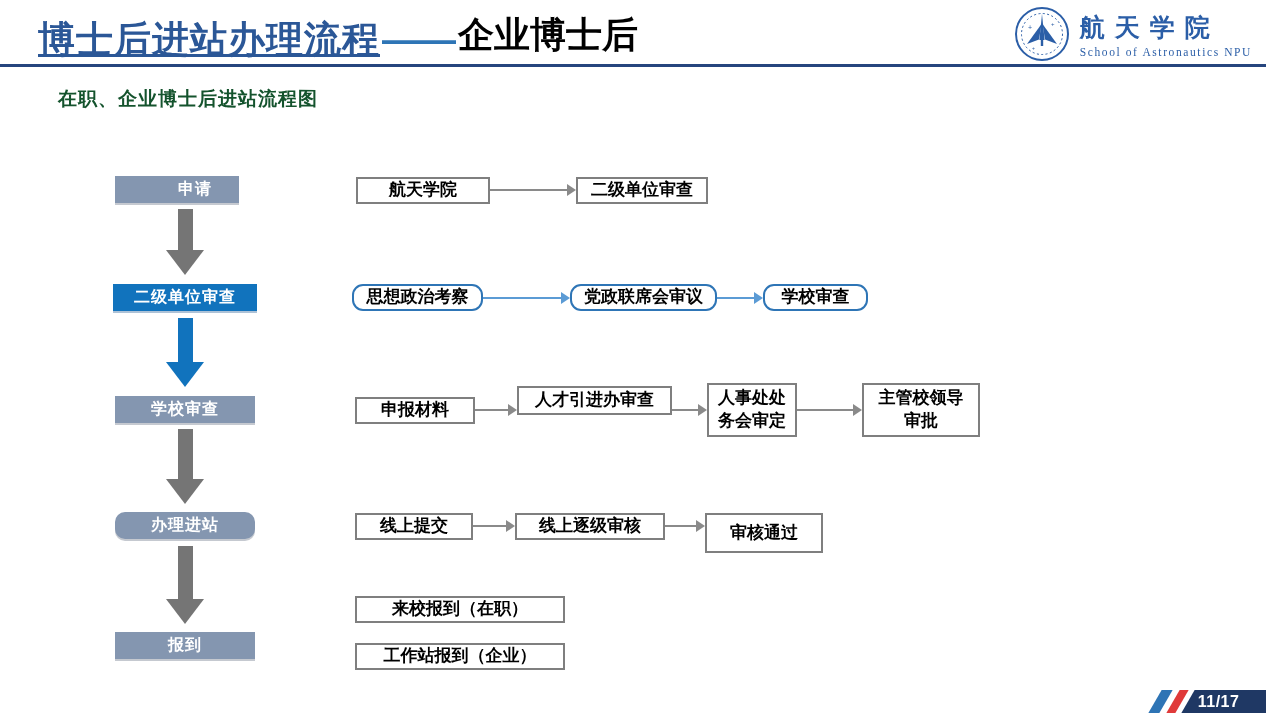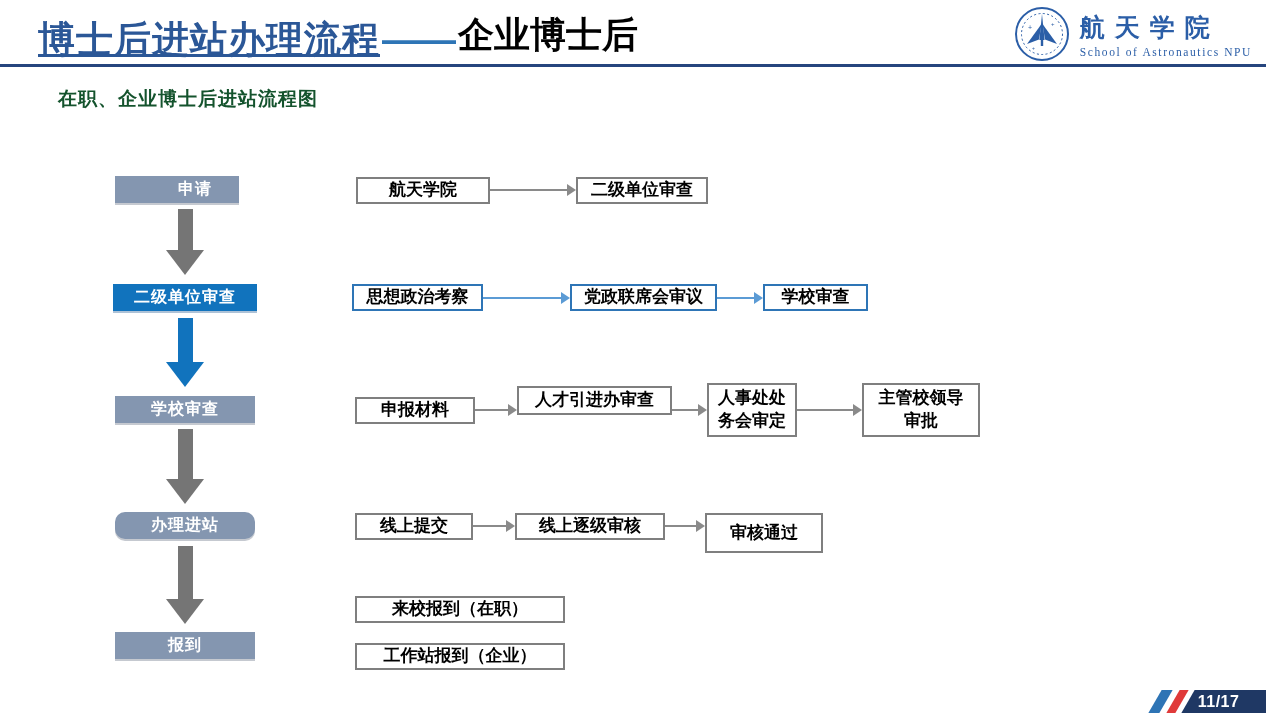--- a/index.html
+++ b/index.html
@@ -37,21 +37,21 @@
   .barrow .head { width:0; height:0; border-left:19px solid transparent; border-right:19px solid transparent; }
   .barrow.gray .stem { background:#757575; }
   .barrow.gray .head { border-top:25px solid #757575; }
   .barrow.blue .stem { background:#1173BD; }
   .barrow.blue .head { border-top:25px solid #1173BD; }
 
   
   .fbox { position:absolute; background:#ffffff; border:2px solid #7F7F7F;
           display:flex; align-items:center; justify-content:center; text-align:center;
           font-size:17px; font-weight:600; color:#000000; line-height:1.35; white-space:pre-line; }
-  .fbox.blue { border-color:#2E75B6; }
+  .fbox.blue { border-color:#2E75B6;border-radius:11px; }
 
   
   .conn { position:absolute; height:16px; }
   .conn .line { position:absolute; left:0; right:7px; top:7px; height:2px; }
   .conn .head { position:absolute; right:0; top:2px; width:0; height:0;
                 border-top:6px solid transparent; border-bottom:6px solid transparent; }
   .conn.gray .line { background:#8a8a8a; }
   .conn.gray .head { border-left:9px solid #8a8a8a; }
   .conn.blue .line { background:#5B9BD5; }
   .conn.blue .head { border-left:9px solid #5B9BD5; }

